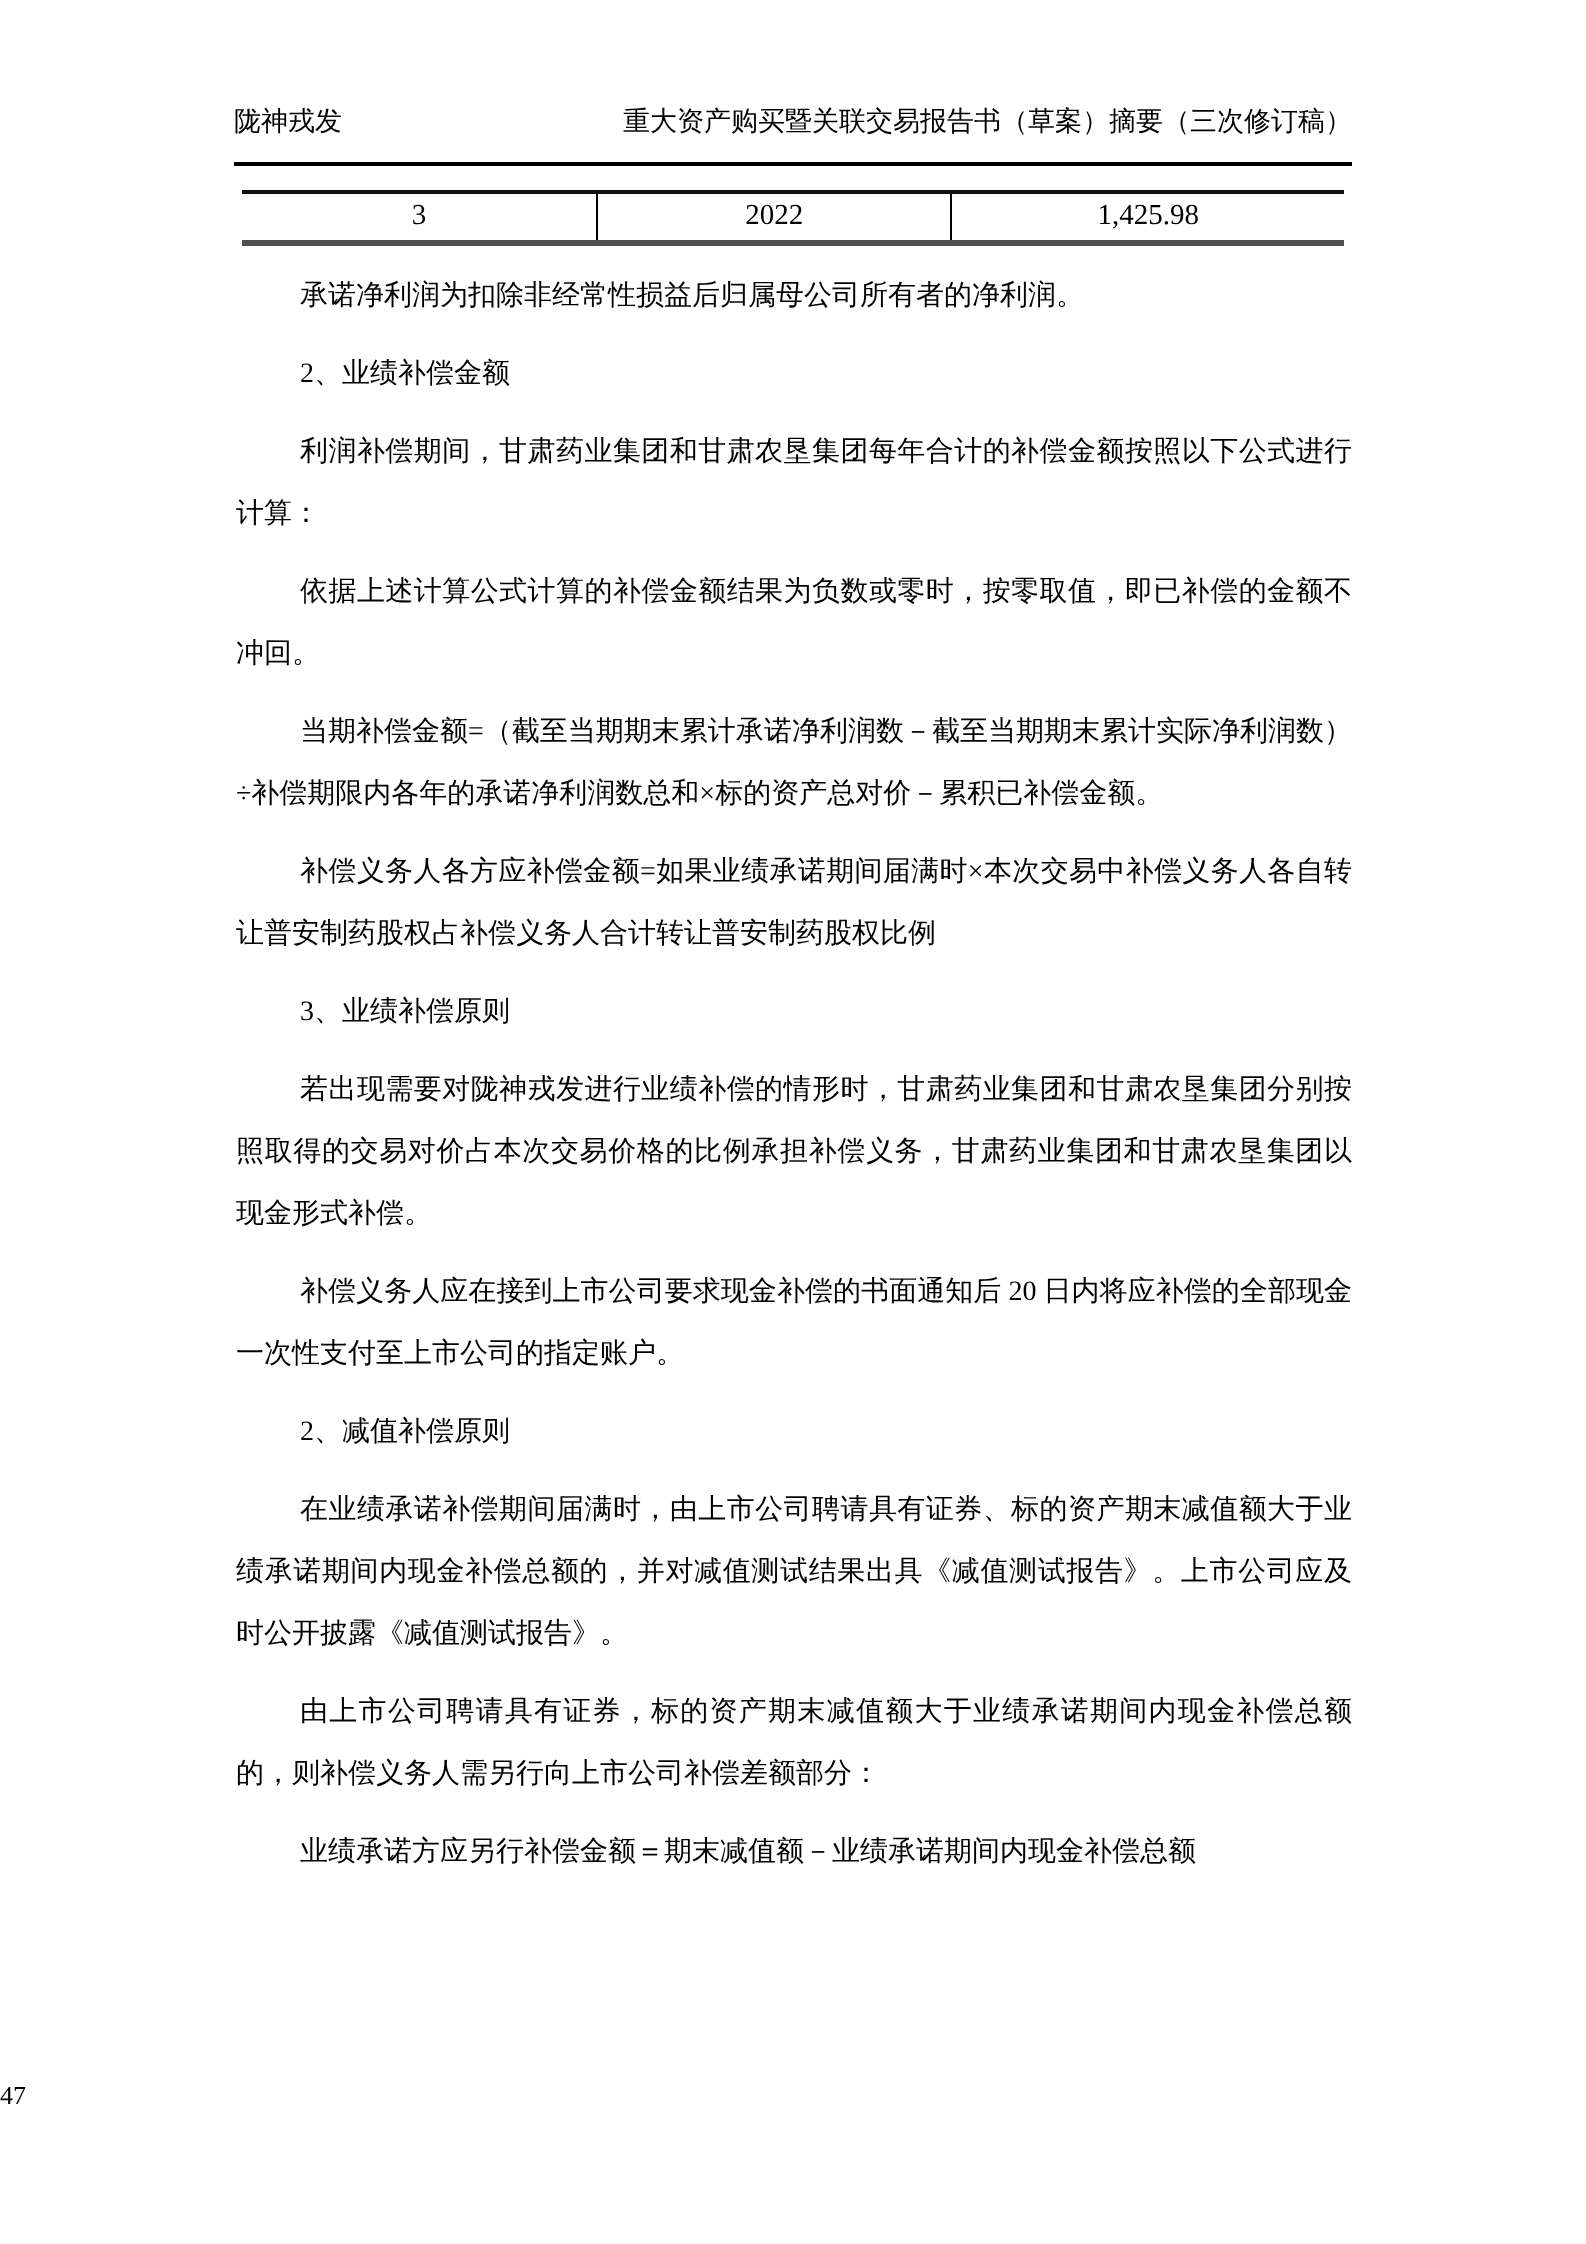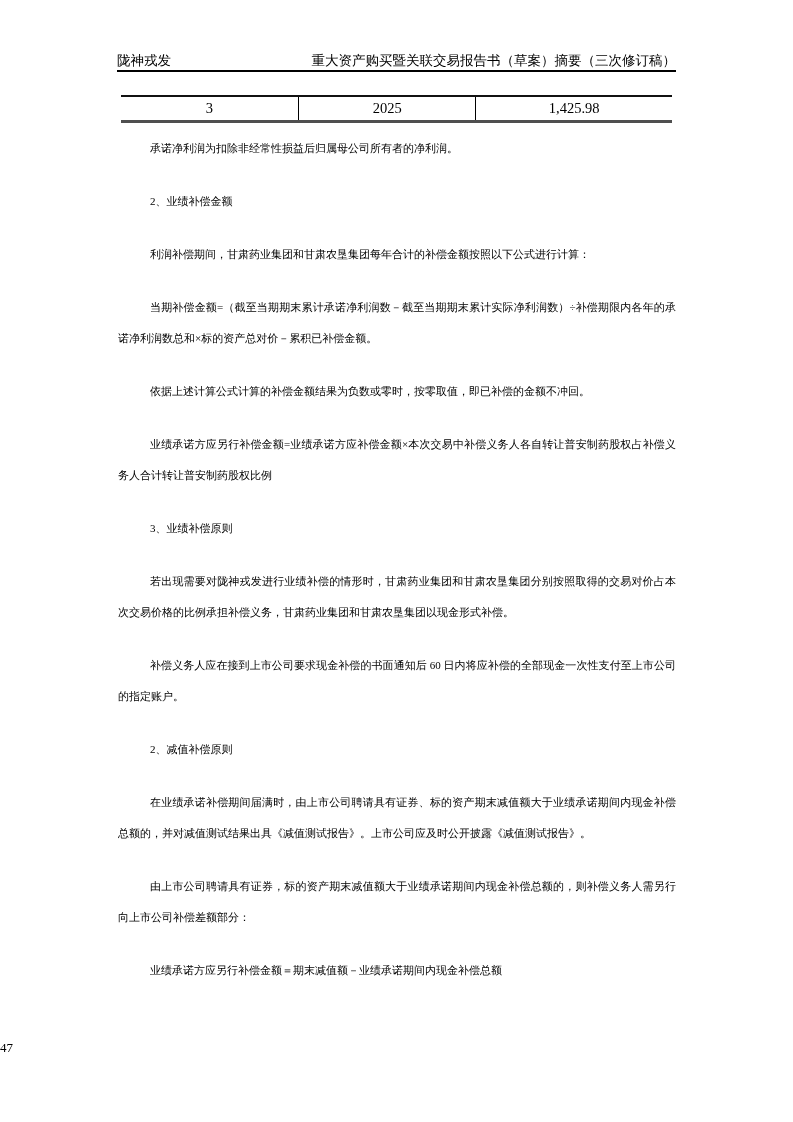--- a/index.html
+++ b/index.html
@@ -20,21 +20,21 @@
   .header {
     position: absolute;
     top: 52px;
     left: 117px;
     width: 559px;
     display: flex;
     justify-content: space-between;
     align-items: flex-start;
     font-size: 13.5px;
     line-height: 18px;
-    padding-bottom: 0;
+    padding-bottom: 11px;
     border-bottom: 2px solid #000000;
   }
   .header .left { white-space: nowrap; }
   .header .right { white-space: nowrap; }
 
   
   .doc-table {
     position: absolute;
     top: 95px;
     left: 121px;
@@ -58,25 +58,25 @@
   .doc-table col.c3 { width: 35.6%; }
 
   
   .content {
     position: absolute;
     top: 133px;
     left: 118px;
     width: 558px;
   }
   .para {
-    font-size: 11px;
+    font-size: 14px;
     line-height: 31px;
     text-align: justify;
     text-indent: 32px;
-    margin: 22px 0;
+    margin: 8px 0;
     word-break: break-all;
   }
   .para:first-child { margin-top: 0; }
 
   
   .footer {
     position: absolute;
     top: 1040px;
     left: 0;
     width: 100%;
@@ -96,36 +96,36 @@
 
   <table class="doc-table">
     <colgroup>
       <col class="c1">
         <col class="c2">
         <col class="c3">
     </colgroup>
     <tbody>
       <tr>
         <td>3</td>
-        <td>2025</td>
+        <td>2022</td>
         <td>1,425.98</td>
       </tr>
     </tbody>
   </table>
 
   <div class="content">
     <div class="para">承诺净利润为扣除非经常性损益后归属母公司所有者的净利润。</div>
     <div class="para">2、业绩补偿金额</div>
     <div class="para">利润补偿期间，甘肃药业集团和甘肃农垦集团每年合计的补偿金额按照以下公式进行计算：</div>
+    <div class="para">依据上述计算公式计算的补偿金额结果为负数或零时，按零取值，即已补偿的金额不冲回。</div>
     <div class="para">当期补偿金额=（截至当期期末累计承诺净利润数－截至当期期末累计实际净利润数）÷补偿期限内各年的承诺净利润数总和×标的资产总对价－累积已补偿金额。</div>
-    <div class="para">依据上述计算公式计算的补偿金额结果为负数或零时，按零取值，即已补偿的金额不冲回。</div>
-    <div class="para">业绩承诺方应另行补偿金额=业绩承诺方应补偿金额×本次交易中补偿义务人各自转让普安制药股权占补偿义务人合计转让普安制药股权比例</div>
+    <div class="para">补偿义务人各方应补偿金额=如果业绩承诺期间届满时×本次交易中补偿义务人各自转让普安制药股权占补偿义务人合计转让普安制药股权比例</div>
     <div class="para">3、业绩补偿原则</div>
     <div class="para">若出现需要对陇神戎发进行业绩补偿的情形时，甘肃药业集团和甘肃农垦集团分别按照取得的交易对价占本次交易价格的比例承担补偿义务，甘肃药业集团和甘肃农垦集团以现金形式补偿。</div>
-    <div class="para">补偿义务人应在接到上市公司要求现金补偿的书面通知后 60 日内将应补偿的全部现金一次性支付至上市公司的指定账户。</div>
+    <div class="para">补偿义务人应在接到上市公司要求现金补偿的书面通知后 20 日内将应补偿的全部现金一次性支付至上市公司的指定账户。</div>
     <div class="para">2、减值补偿原则</div>
     <div class="para">在业绩承诺补偿期间届满时，由上市公司聘请具有证券、标的资产期末减值额大于业绩承诺期间内现金补偿总额的，并对减值测试结果出具《减值测试报告》。上市公司应及时公开披露《减值测试报告》。</div>
     <div class="para">由上市公司聘请具有证券，标的资产期末减值额大于业绩承诺期间内现金补偿总额的，则补偿义务人需另行向上市公司补偿差额部分：</div>
     <div class="para">业绩承诺方应另行补偿金额＝期末减值额－业绩承诺期间内现金补偿总额</div>
   </div>
 
   <div class="footer">
     <span>47</span>
   </div>
 

